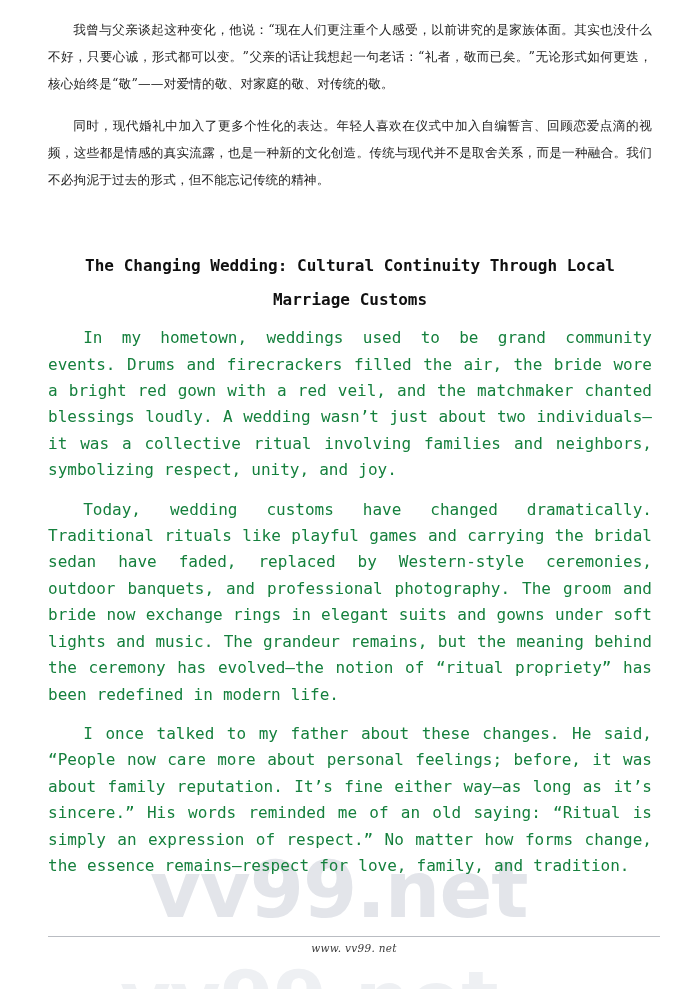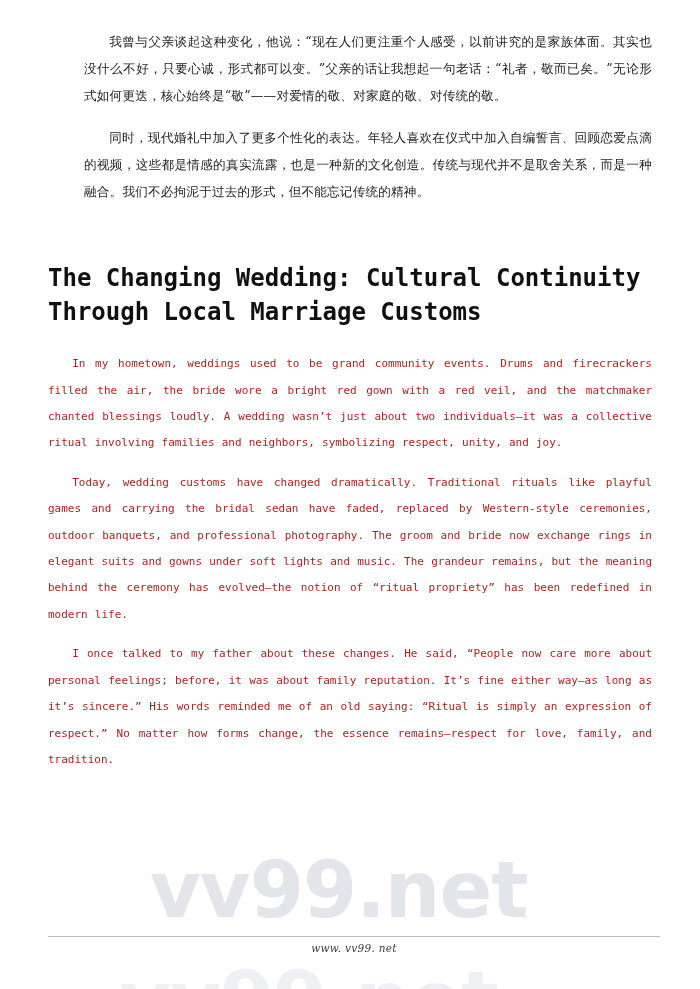--- a/index.html
+++ b/index.html
@@ -61,55 +61,55 @@
 
   
   .content {
     position: relative;
     z-index: 2;
     padding: 0 48px;
   }
 
   
   .cn-block {
-    padding-top: 28px;
-    margin-left: 36px;
+    padding-top: 16px;
   }
   .cn-para {
     font-family: "DejaVu Serif", "Liberation Serif", serif;
     font-size: 12.6px;
     line-height: 27.2px;
     text-align: justify;
     text-justify: inter-ideograph;
     text-indent: 2em;
     margin: 0 0 14px 0;
     color: #1d1d1d;
     letter-spacing: 0.2px;
   }
 
   
   .en-title {
     font-family: "DejaVu Sans Mono", "Liberation Mono", monospace;
     font-weight: bold;
-    font-size: 24px;
+    font-size: 16px;
     line-height: 34px;
-    margin: 56px 0 22px 0;
+    text-align: center;
+    margin: 56px 0 8px 0;
     color: #101010;
     letter-spacing: 0px;
   }
 
   
   .en-para {
     font-family: "DejaVu Sans Mono", "Liberation Mono", monospace;
-    font-size: 11px;
+    font-size: 16px;
     line-height: 26.4px;
     text-align: justify;
     text-indent: 2.2em;
     margin: 0 0 13px 0;
-    color: #b91c1c;
+    color: #15803d;
     word-spacing: 0.5px;
   }
   .en-para:last-of-type { margin-bottom: 0; }
 
   
   .footer {
     position: absolute;
     left: 48px;
     right: 40px;
     top: 936px;

